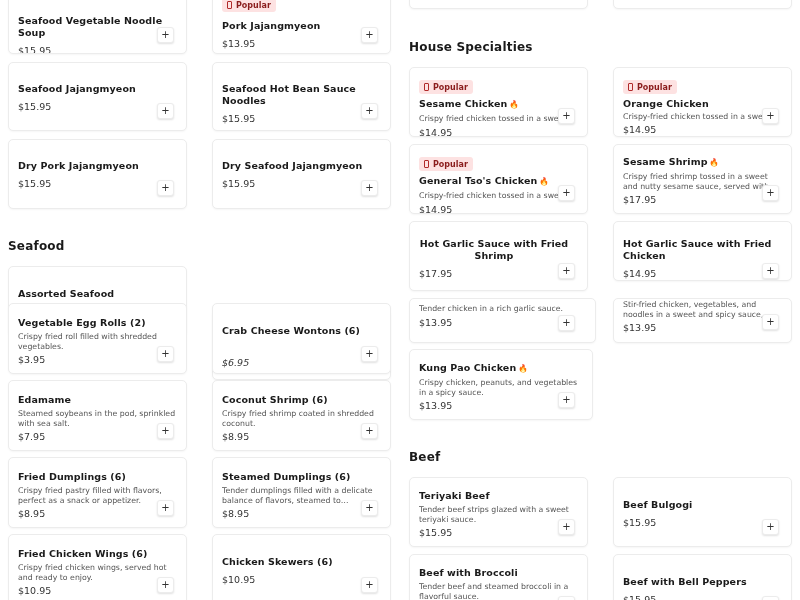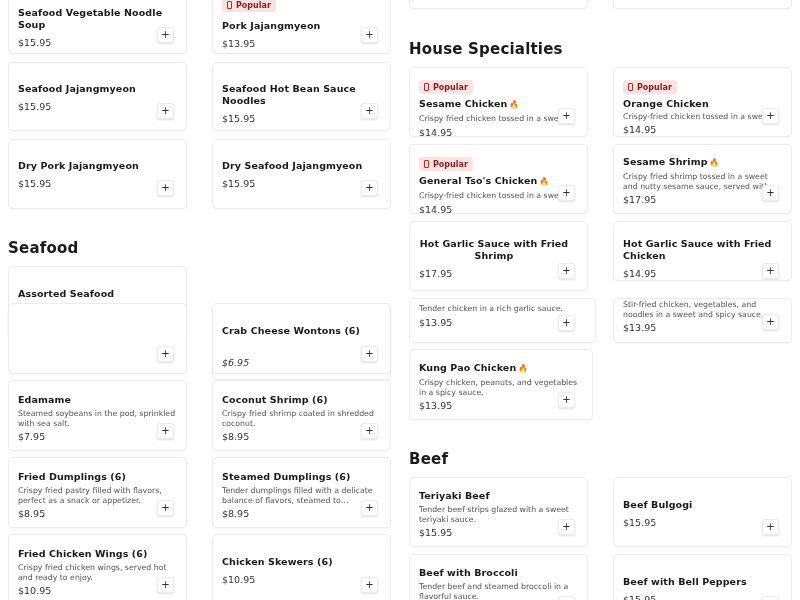--- a/index.html
+++ b/index.html
@@ -1,18 +1,18 @@
 <!DOCTYPE html>
 <html><head>
 <meta charset="utf-8">
 <style>
   * { box-sizing: border-box; margin: 0; padding: 0; }
   html, body { width: 800px; height: 600px; overflow: hidden; background: #ffffff; }
   body { font-family: "DejaVu Sans", sans-serif; color: #1a1a1a; position: relative; }
-  .section-title { position: absolute; font-size: 15px; font-weight: bold; color: #1a1a1a; letter-spacing: 0.2px; }
+  .section-title { position: absolute; font-size: 12px; font-weight: bold; color: #1a1a1a; letter-spacing: 0.2px; }
   .card {
     position: absolute; background: #fff; border: 1px solid #ececec; border-radius: 5px;
     box-shadow: 0 1px 2px rgba(0,0,0,0.04); padding: 0 9px; overflow: hidden;
   }
   .card-inner { position: absolute; left: 9px; right: 9px; }
   .badge {
     display: inline-flex; align-items: center; gap: 4px; background: #fde2e2; color: #8b1d1d;
     font-size: 8px; font-weight: bold; padding: 2px 5px; border-radius: 3px; height: 14px;
   }
   .badge-icon { display: inline-block; width: 5px; height: 8px; border: 1px solid #b02a2a; border-radius: 1px; }
@@ -25,21 +25,21 @@
   .add-btn {
     position: absolute; width: 17px; height: 16px; border-radius: 3px; background: #fff;
     border: 1px solid #ececec; box-shadow: 0 1px 2px rgba(0,0,0,0.12);
     font-size: 10px; line-height: 14px; text-align: center; color: #333; cursor: pointer;
   }
 </style>
 </head>
 <body>
 
 <div class="card" style="left:8px;top:-10px;width:179px;height:64px;">
-  <div class="card-inner" style="top:16px;">
+  <div class="card-inner" style="top:24px;">
     <div class="name">Seafood Vegetable Noodle Soup</div>
     <div class="price" style="margin-top:6px;">$15.95</div>
   </div>
   <div class="add-btn" style="left:148px;top:36px;">+</div>
 </div>
 
 <div class="card" style="left:212px;top:-10px;width:179px;height:64px;">
   <div class="card-inner" style="top:3px;">
     <span class="badge">
         <span class="badge-icon"></span>
@@ -91,20 +91,25 @@
   </div>
 </div>
 
 <div class="card" style="left:212px;top:266px;width:179px;height:70px;margin-top:44px;">
   <div class="card-inner" style="top:21px;">
     <div class="name"><span>Hot Spicy Squid</span><span class="flame">🔥</span></div>
   </div>
 </div>
 
 <div class="card" style="left:8px;top:303px;width:179px;height:71px;">
+  <div class="card-inner" style="top:13px;">
+    <div class="name">Vegetable Egg Rolls (2)</div>
+    <div class="desc two">Crispy fried roll filled with shredded vegetables.</div>
+    <div class="price">$3.95</div>
+  </div>
   <div class="add-btn" style="left:148px;top:42px;">+</div>
 </div>
 
 <div class="card" style="left:212px;top:303px;width:179px;height:71px;">
   <div class="card-inner" style="top:21px;">
     <div class="name">Crab Cheese Wontons (6)</div>
     <div class="price" style="margin-top:20px;font-style:italic;">$6.95</div>
   </div>
   <div class="add-btn" style="left:148px;top:42px;">+</div>
 </div>

